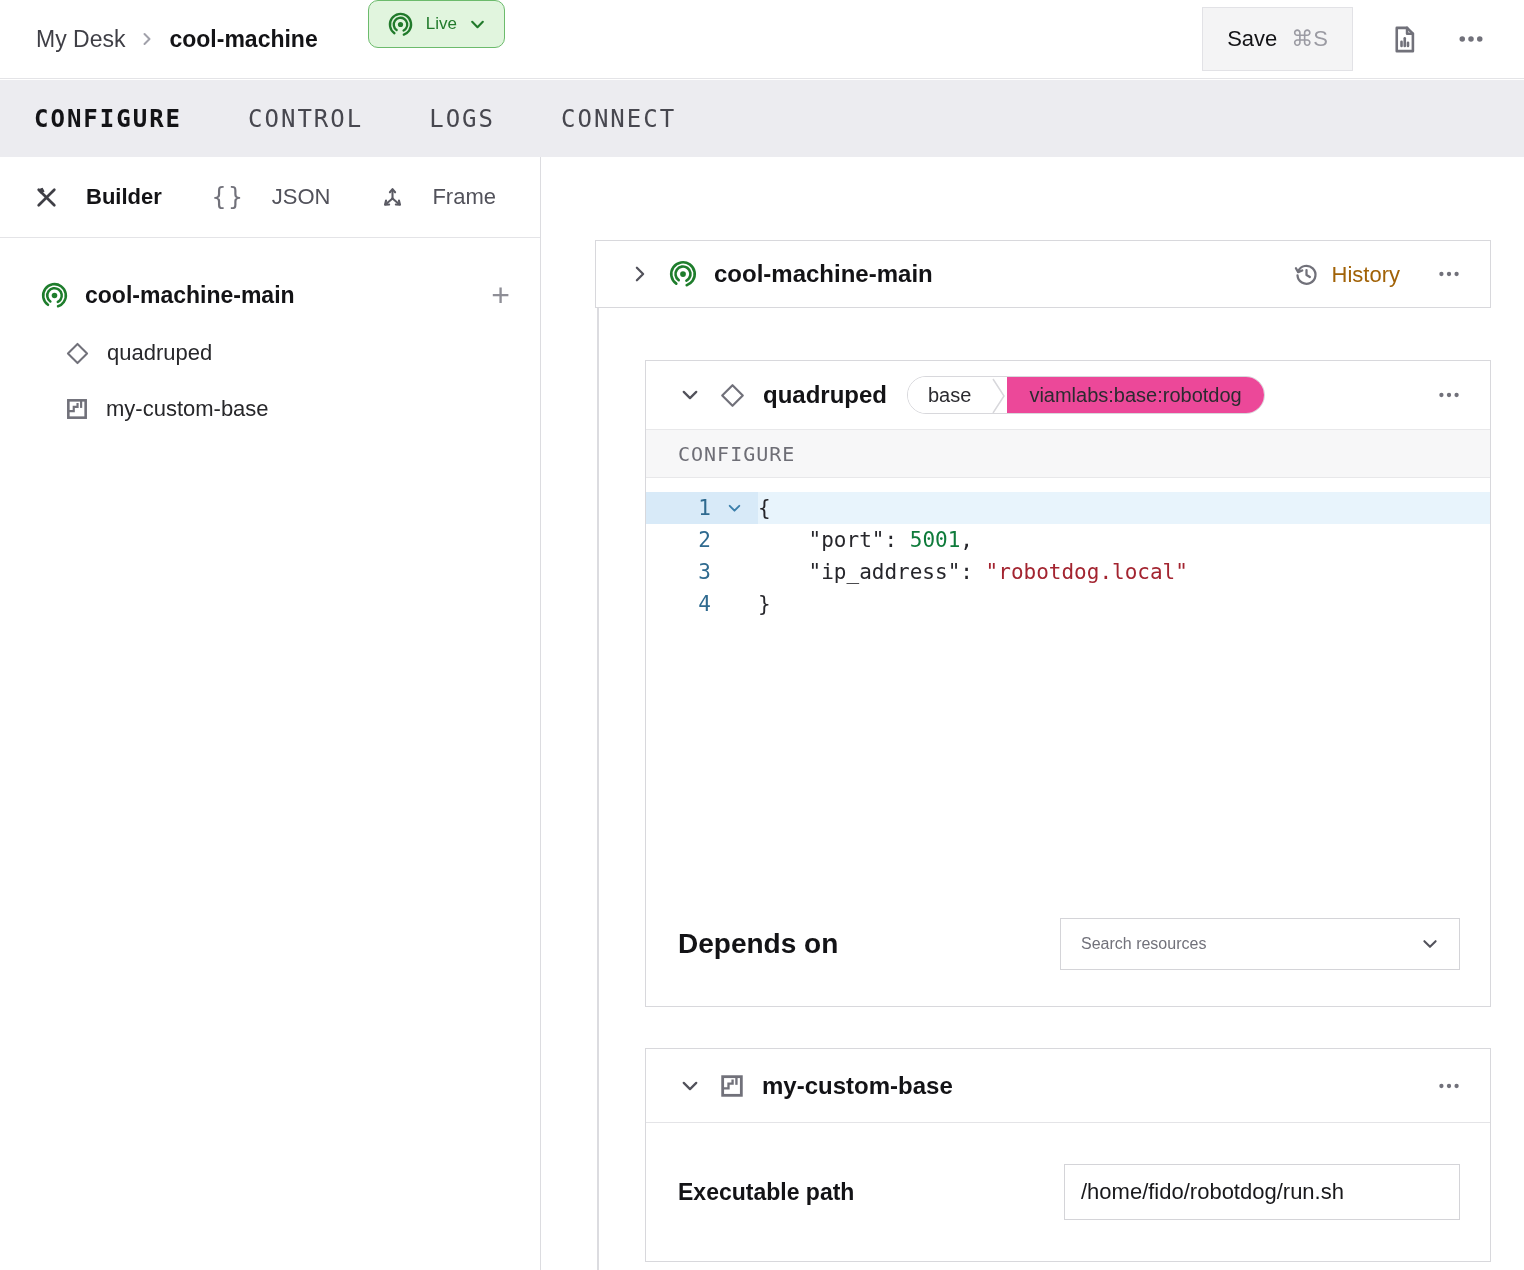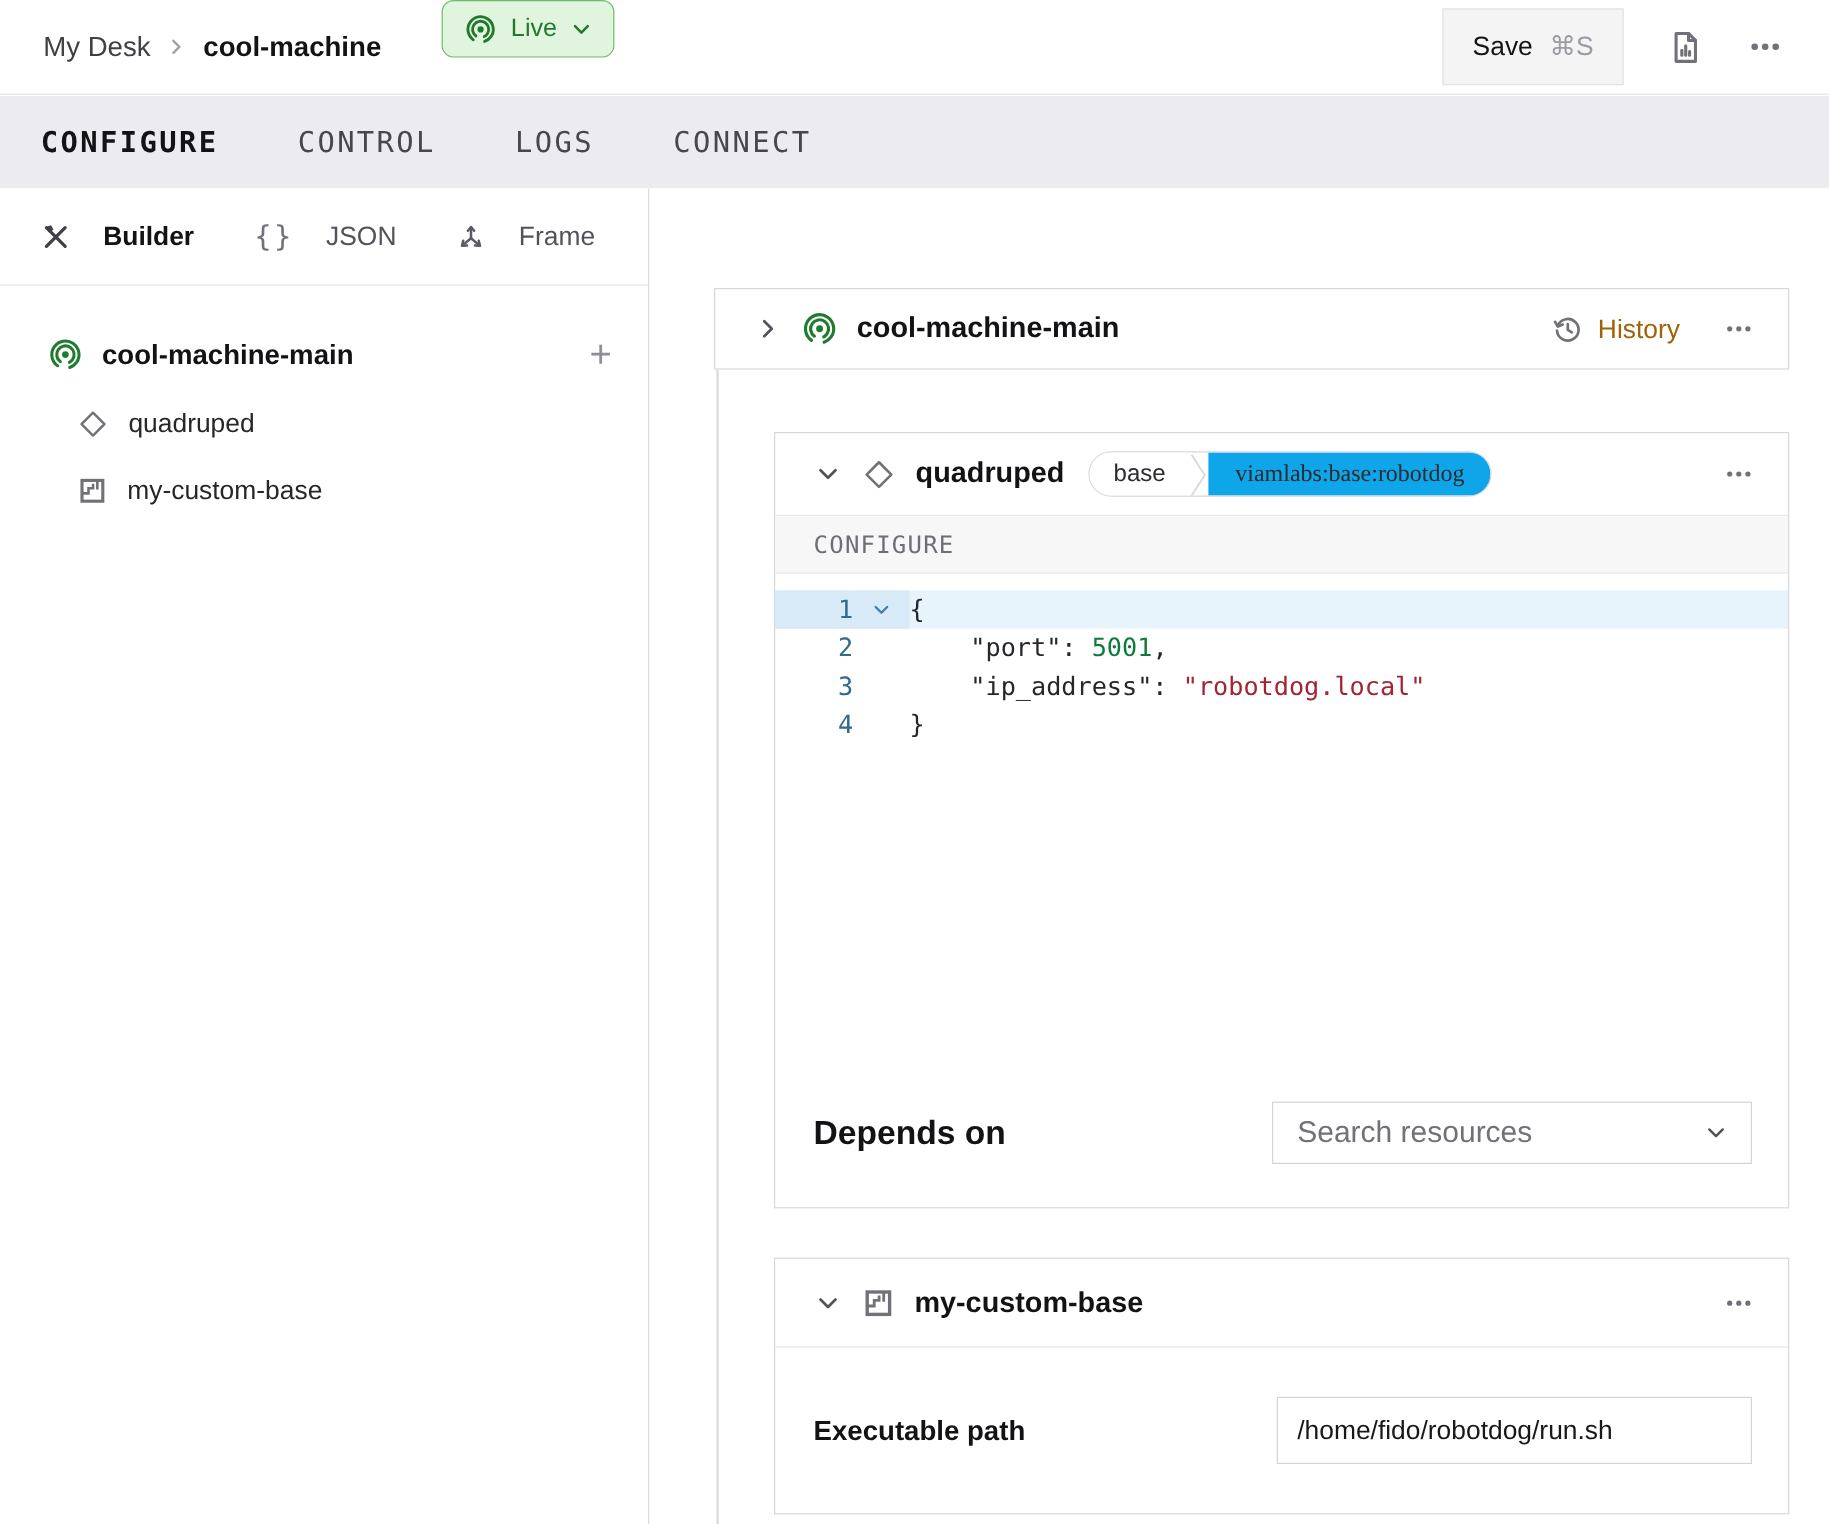--- a/index.html
+++ b/index.html
@@ -5,21 +5,21 @@
   * { margin:0; padding:0; box-sizing:border-box; }
   html,body { width:1524px; height:1270px; background:#fff; font-family:"Liberation Sans", sans-serif; color:#1c1c21; overflow:hidden; }
   .mono { font-family:"DejaVu Sans Mono", monospace; }
 
   
   .header { position:absolute; top:0; left:0; right:0; height:79px; border-bottom:1px solid #e4e4e7; display:flex; padding:0 38px 0 36px; background:#fff; }
   .breadcrumb { display:flex; align-items:center; gap:14px; font-size:23px; }
   .crumb-root { color:#3f3f46; }
   .crumb-sep { color:#a1a1aa; display:flex; }
   .crumb-current { font-weight:700; color:#131316; }
-  .live-badge { margin-left:50px; display:inline-flex; align-items:center; gap:12px; height:48px; padding:0 18px; border:1px solid #6cbb6c; border-radius:10px; background:#e1f5de; color:#217a2b; font-size:21px; cursor:pointer; }
+  .live-badge { margin-left:50px; display:inline-flex; align-items:center; gap:12px; height:48px; padding:0 18px; border:1px solid #6cbb6c; border-radius:10px; background:#e1f5de; color:#217a2b; font-size:17px; cursor:pointer; }
   .header-right { margin-left:auto; display:flex; align-items:center; gap:36px; }
   .save-btn { display:flex; align-items:center; gap:14px; height:64px; padding:0 24px; background:#f4f4f5; border:1px solid #e2e2e6; font-size:22px; cursor:pointer; font-family:inherit; }
   .save-label { color:#131316; }
   .save-shortcut { color:#9b9ba3; }
   .icon-btn { background:none; border:none; color:#71717a; cursor:pointer; display:flex; align-items:center; }
 
   
   .nav-tabs { position:absolute; top:80px; left:0; right:0; height:77px; background:#ececf0; display:flex; align-items:center; padding:0 34px; gap:66px; }
   .nav-tab { font-family:"DejaVu Sans Mono", monospace; font-size:24px; letter-spacing:2px; color:#47474f; background:none; border:none; cursor:pointer; }
   .nav-tab.active { font-weight:700; color:#131316; }
@@ -54,40 +54,40 @@
   .history-btn { margin-left:auto; display:flex; align-items:flex-end; gap:12px; background:none; border:none; cursor:pointer; font-size:22px; color:#a16207; font-family:inherit; }
   .history-btn .h-icon { color:#71717a; display:flex; }
   .machine-card .ellipsis { margin-left:36px; }
 
   .component-card { left:103px; top:203px; width:846px; height:647px; }
   .component-card .card-head { height:68px; }
   .comp-icon { color:#71717a; display:flex; margin-left:18px; }
   .badge-pill { display:flex; align-items:center; height:38px; border:1px solid #d8d8dc; border-radius:19px; overflow:hidden; margin-left:20px; font-size:20px; color:#2b2b30; }
   .badge-type { padding:0 20px; background:#fff; height:100%; display:flex; align-items:center; }
   .badge-div { display:flex; height:100%; }
-  .badge-model { padding:0 22px; background:#0ea5e9; height:100%; display:flex; align-items:center;font-family:Liberation Serif, serif; }
+  .badge-model { padding:0 22px; background:#ec4899; height:100%; display:flex; align-items:center; }
 
   .section-bar { height:49px; background:#f7f7f8; border-top:1px solid #e8e8ea; border-bottom:1px solid #e8e8ea; display:flex; align-items:center; padding:0 32px; font-family:"DejaVu Sans Mono", monospace; font-size:20px; letter-spacing:1px; color:#6e6e76; }
 
   .code-editor { padding-top:14px; font-family:"DejaVu Sans Mono", monospace; font-size:21px; }
   .code-line { display:flex; height:32px; line-height:32px; }
   .code-line .gutter { width:65px; text-align:right; color:#2f6a8f; }
   .code-line .fold { width:47px; display:flex; align-items:center; justify-content:center; color:#3b7fab; }
   .code-line .code-text { white-space:pre; flex:1; color:#26262b; }
   .code-line.active { background:#e8f4fc; }
   .code-line.active .gutter, .code-line.active .fold { background:#d8eaf8; }
   .tok-plain { color:#26262b; }
   .tok-key { color:#26262b; }
   .tok-num { color:#0f7b3b; }
   .tok-str { color:#a32430; }
 
   .depends-row { position:absolute; left:32px; right:30px; bottom:36px; display:flex; align-items:center; justify-content:space-between; }
   .depends-label { font-weight:700; font-size:28px; color:#131316; }
   .resource-select { width:400px; height:52px; border:1px solid #d4d4d8; display:flex; align-items:center; padding:0 20px; cursor:pointer; background:#fff; }
-  .resource-select .placeholder { color:#71717a; font-size:25px; }
+  .resource-select .placeholder { color:#71717a; font-size:16px; }
   .resource-select .chev { margin-left:auto; color:#52525b; }
 
   .module-card { left:103px; top:891px; width:846px; height:214px; }
   .module-card .card-head { height:74px; border-bottom:1px solid #e4e4e7; }
   .module-body { height:138px; display:flex; align-items:center; justify-content:space-between; padding:0 30px 0 32px; }
   .exec-label { font-weight:700; font-size:23px; color:#131316; }
   .exec-input { width:396px; height:56px; border:1px solid #d4d4d8; padding:0 16px; font-size:22px; color:#18181b; font-family:"Liberation Sans", sans-serif; background:#fff; }
 </style>
 </head>
 <body>

